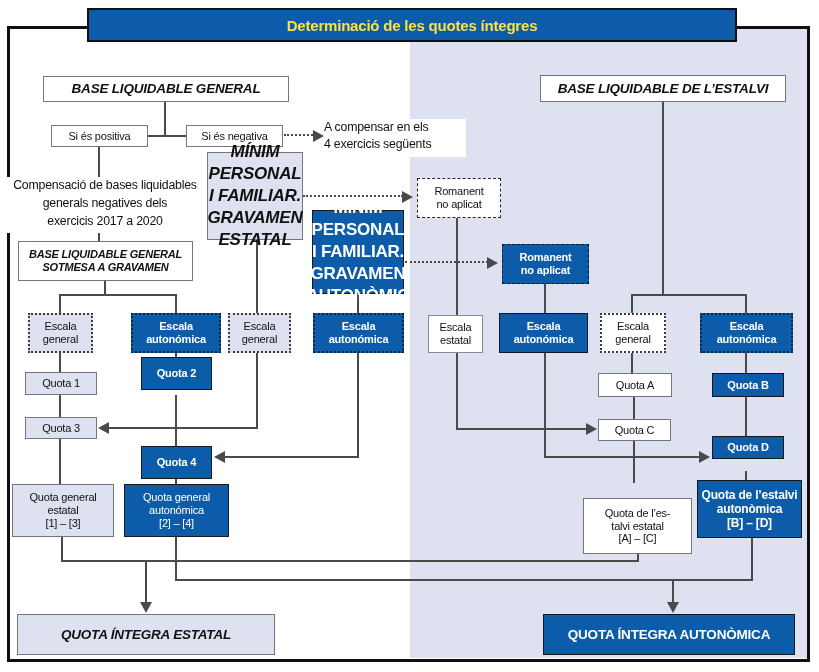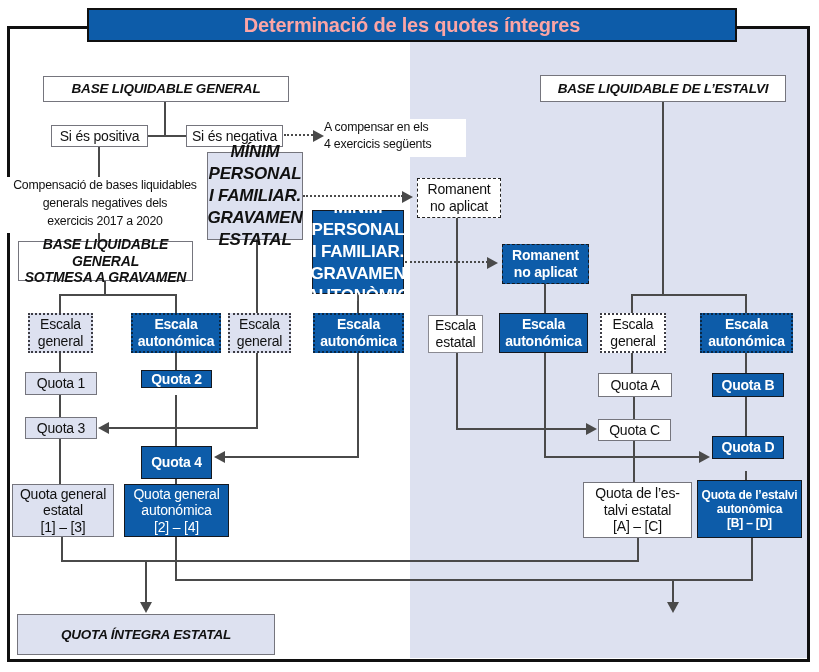--- a/index.html
+++ b/index.html
@@ -6,26 +6,26 @@
   #stage{
     position:relative;width:819px;height:672px;overflow:hidden;
     font-family:"Liberation Sans",sans-serif;color:#111;
     letter-spacing:-0.2px;
   }
   .panel{position:absolute;background:#dde1f0;}
   .frame{position:absolute;border:3px solid #101010;background:transparent;box-sizing:border-box;}
   .titlebar{
     position:absolute;background:#0d5ca9;border:2px solid #101010;box-sizing:border-box;
     display:flex;align-items:center;justify-content:center;
-    color:#fca5a5;font-weight:bold;font-size:20px;z-index:6;
+    color:#fde047;font-weight:bold;font-size:15px;z-index:6;
   }
   .box{
     position:absolute;box-sizing:border-box;z-index:4;
     display:flex;align-items:center;justify-content:center;
-    text-align:center;white-space:pre-line;font-size:14px;line-height:1.18;
+    text-align:center;white-space:pre-line;font-size:11px;line-height:1.18;
   }
   .wbox{background:#ffffff;border:1.5px solid #75757d;}
   .lbox{background:#dde1f0;border:1.5px solid #75757d;}
   .bbox{background:#0d5ca9;border:1.5px solid #14181f;color:#fff;font-weight:bold;}
   .dotted{border-style:dotted;border-width:2px;border-color:#3c3c44;}
   .bdotted{border-style:dotted;border-width:2px;border-color:#0a2744;}
   .dashed{border-style:dashed;border-width:1.5px;border-color:#222;}
   .bdashed{border-style:dashed;border-width:1.5px;border-color:#15181d;}
   .bold{font-weight:bold;font-style:italic;}
   .f13{font-size:13.5px;}
@@ -134,21 +134,21 @@
   <div class="box lbox dotted" style="left:28px;top:313px;width:65px;height:40px">Escala
 general</div>
   <div class="box bbox bdotted" style="left:131px;top:313px;width:90px;height:40px">Escala
 autonómica</div>
   <div class="box lbox dotted" style="left:228px;top:313px;width:63px;height:40px">Escala
 general</div>
   <div class="box bbox bdotted" style="left:313px;top:313px;width:91px;height:40px">Escala
 autonómica</div>
 
   <div class="box lbox" style="left:25px;top:372px;width:72px;height:23px">Quota 1</div>
-  <div class="box bbox" style="left:141px;top:370px;width:71px;height:18px">Quota 2</div>
+  <div class="box bbox" style="left:141px;top:357px;width:71px;height:33px">Quota 2</div>
   <div class="box lbox" style="left:25px;top:417px;width:72px;height:22px">Quota 3</div>
   <div class="box bbox" style="left:141px;top:446px;width:71px;height:33px">Quota 4</div>
 
   <div class="box lbox" style="left:12px;top:484px;width:102px;height:53px">Quota general
 estatal
 [1] – [3]</div>
   <div class="box bbox" style="left:124px;top:484px;width:105px;height:53px;font-weight:normal">Quota general
 autonómica
 [2] – [4]</div>
 
@@ -167,21 +167,22 @@
   <div class="box wbox dotted" style="left:600px;top:313px;width:66px;height:40px">Escala
 general</div>
   <div class="box bbox bdotted" style="left:700px;top:313px;width:93px;height:40px">Escala
 autonómica</div>
 
   <div class="box wbox" style="left:598px;top:373px;width:74px;height:24px">Quota A</div>
   <div class="box bbox" style="left:712px;top:373px;width:72px;height:24px">Quota B</div>
   <div class="box wbox" style="left:598px;top:419px;width:73px;height:22px">Quota C</div>
   <div class="box bbox" style="left:712px;top:436px;width:72px;height:23px">Quota D</div>
 
-  <div class="box wbox" style="left:583px;top:482px;width:109px;height:56px">Quota de l’es-
+  <div class="box wbox" style="left:583px;top:498px;width:109px;height:56px">Quota de l’es-
 talvi estatal
 [A] – [C]</div>
   <div class="box bbox" style="left:697px;top:480px;width:105px;height:58px;font-size:12px">Quota de l’estalvi
 autonòmica
 [B] – [D]</div>
 
+  <div class="box bbox f13" style="left:543px;top:614px;width:252px;height:41px">QUOTA ÍNTEGRA AUTONÒMICA</div>
 
 </div>
 
 </body></html>

